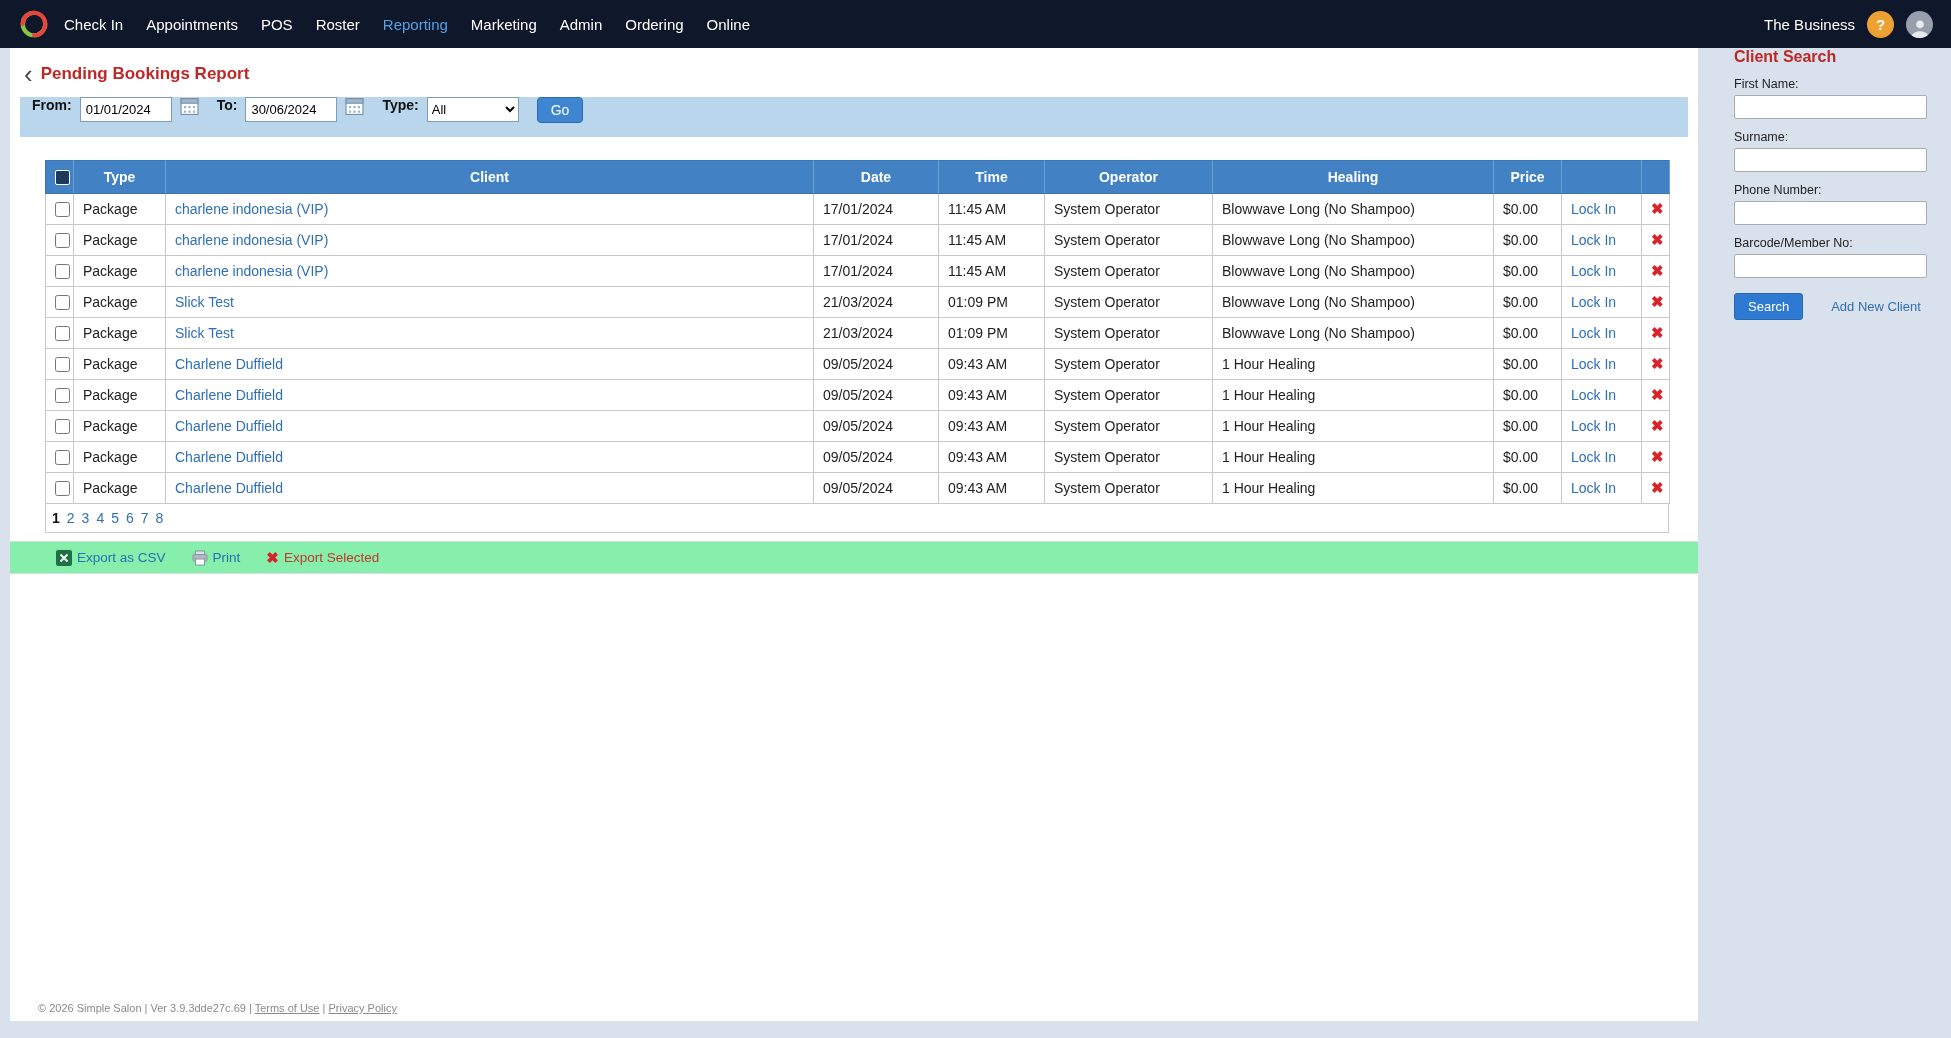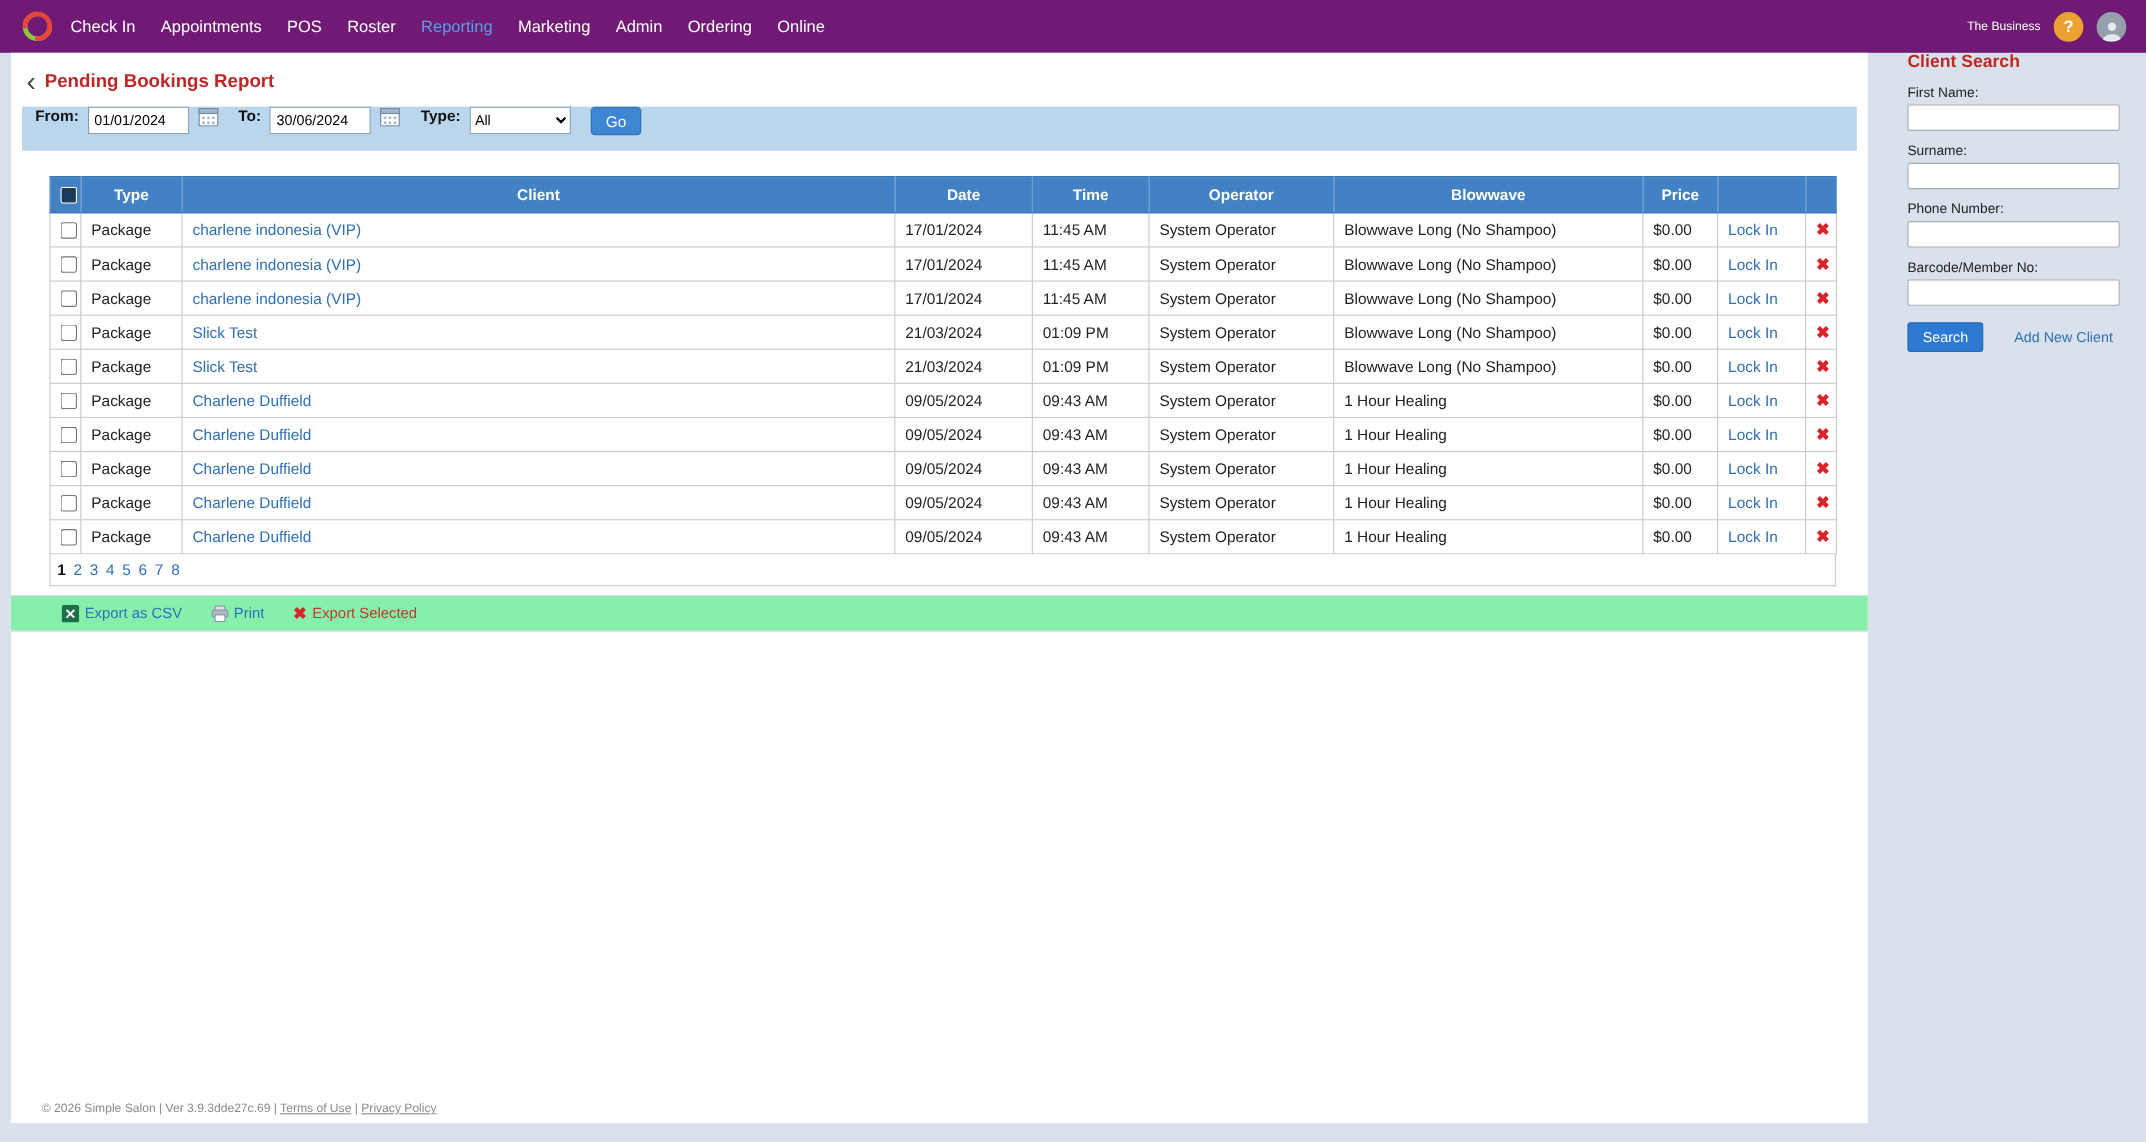--- a/index.html
+++ b/index.html
@@ -9,30 +9,30 @@
     font-family: "Liberation Sans", sans-serif;
     position: relative;
     overflow: hidden;
     color: #222;
   }
   a { cursor: pointer; text-decoration: none; }
 
   
   .topnav {
     position: absolute; top: 0; left: 0; right: 0; height: 48px;
-    background: #701a75;
+    background: #0f172a;
     display: flex; align-items: center;
     padding: 0 18px;
   }
   .logo-wrap { width: 32px; height: 32px; margin-right: 14px; display: flex; align-items: center; justify-content: center; }
   .nav-items { display: flex; align-items: center; gap: 23px; }
   .nav-link { color: #ffffff; font-size: 15px; }
   .nav-link.active { color: #55a0e6; }
   .nav-right { margin-left: auto; display: flex; align-items: center; gap: 12px; }
-  .business-name { color: #ffffff; font-size: 11px; }
+  .business-name { color: #ffffff; font-size: 15px; }
   .help-badge {
     width: 27px; height: 27px; border-radius: 50%;
     background: #eda133; color: #fff; font-weight: bold; font-size: 15px;
     display: flex; align-items: center; justify-content: center; cursor: pointer;
   }
   .avatar {
     width: 27px; height: 27px; border-radius: 50%;
     background: #96a0ac; overflow: hidden; cursor: pointer;
     display: flex; align-items: flex-end; justify-content: center;
   }
@@ -229,21 +229,21 @@
           <col style="width:28px">
       </colgroup>
       <thead>
         <tr>
           <th class="cell-check"><span class="hdr-check"></span></th>
           <th>Type</th>
           <th>Client</th>
           <th>Date</th>
           <th>Time</th>
           <th>Operator</th>
-          <th>Blowwave</th>
+          <th>Healing</th>
           <th>Price</th>
           <th></th>
           <th></th>
         </tr>
       </thead>
       <tbody>
           <tr>
     <td class="cell-check"><input type="checkbox" class="row-cb" style=""></td>
     <td>Package</td>
     <td><a class="link">charlene indonesia (VIP)</a></td>

